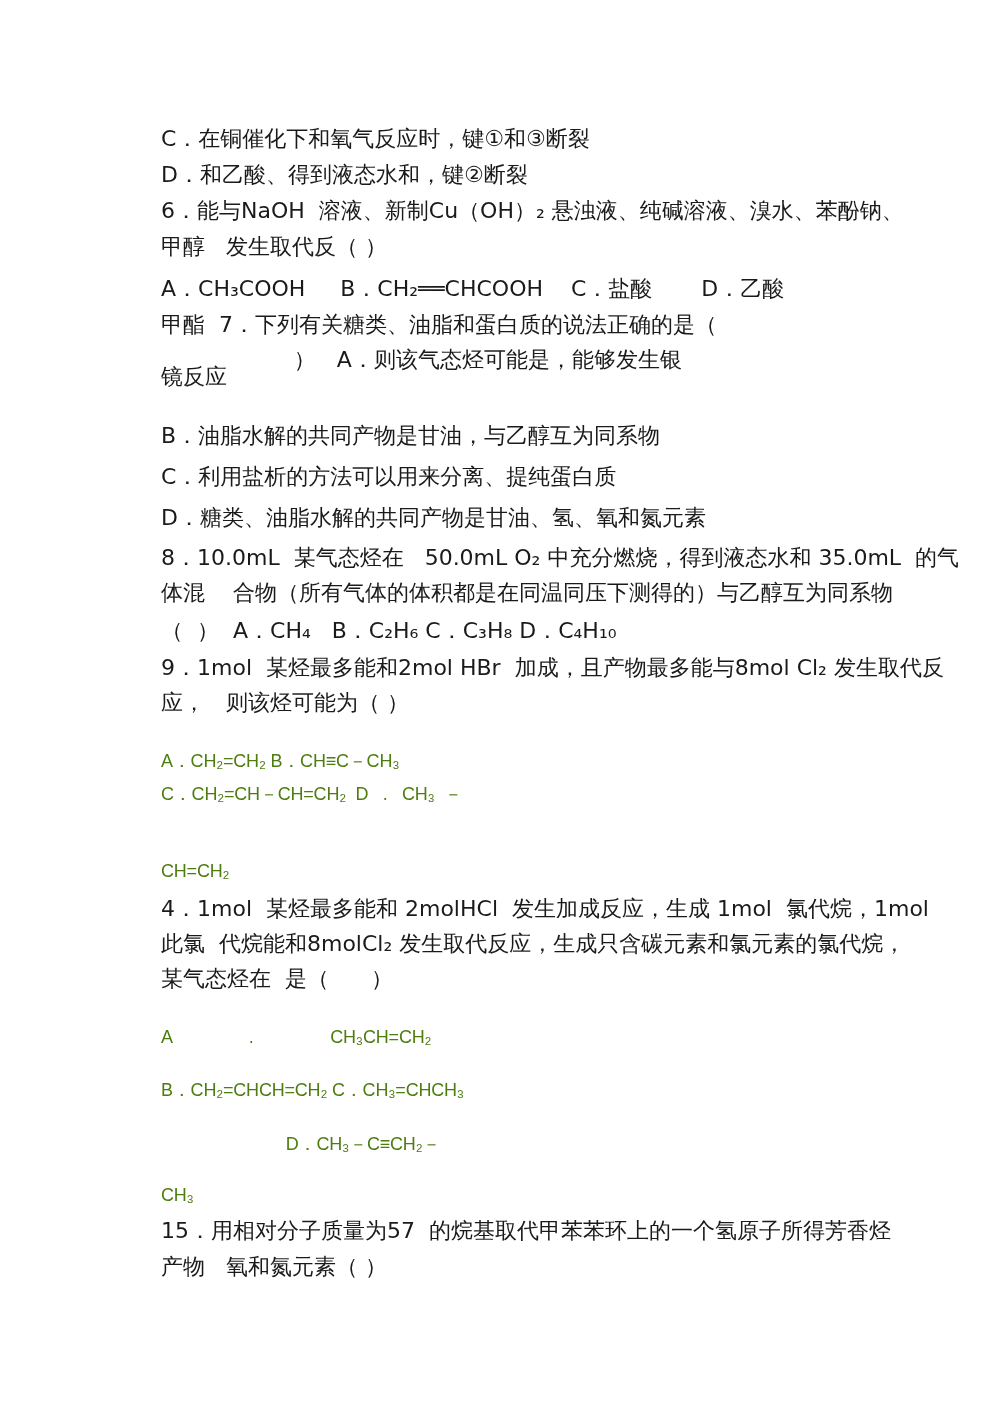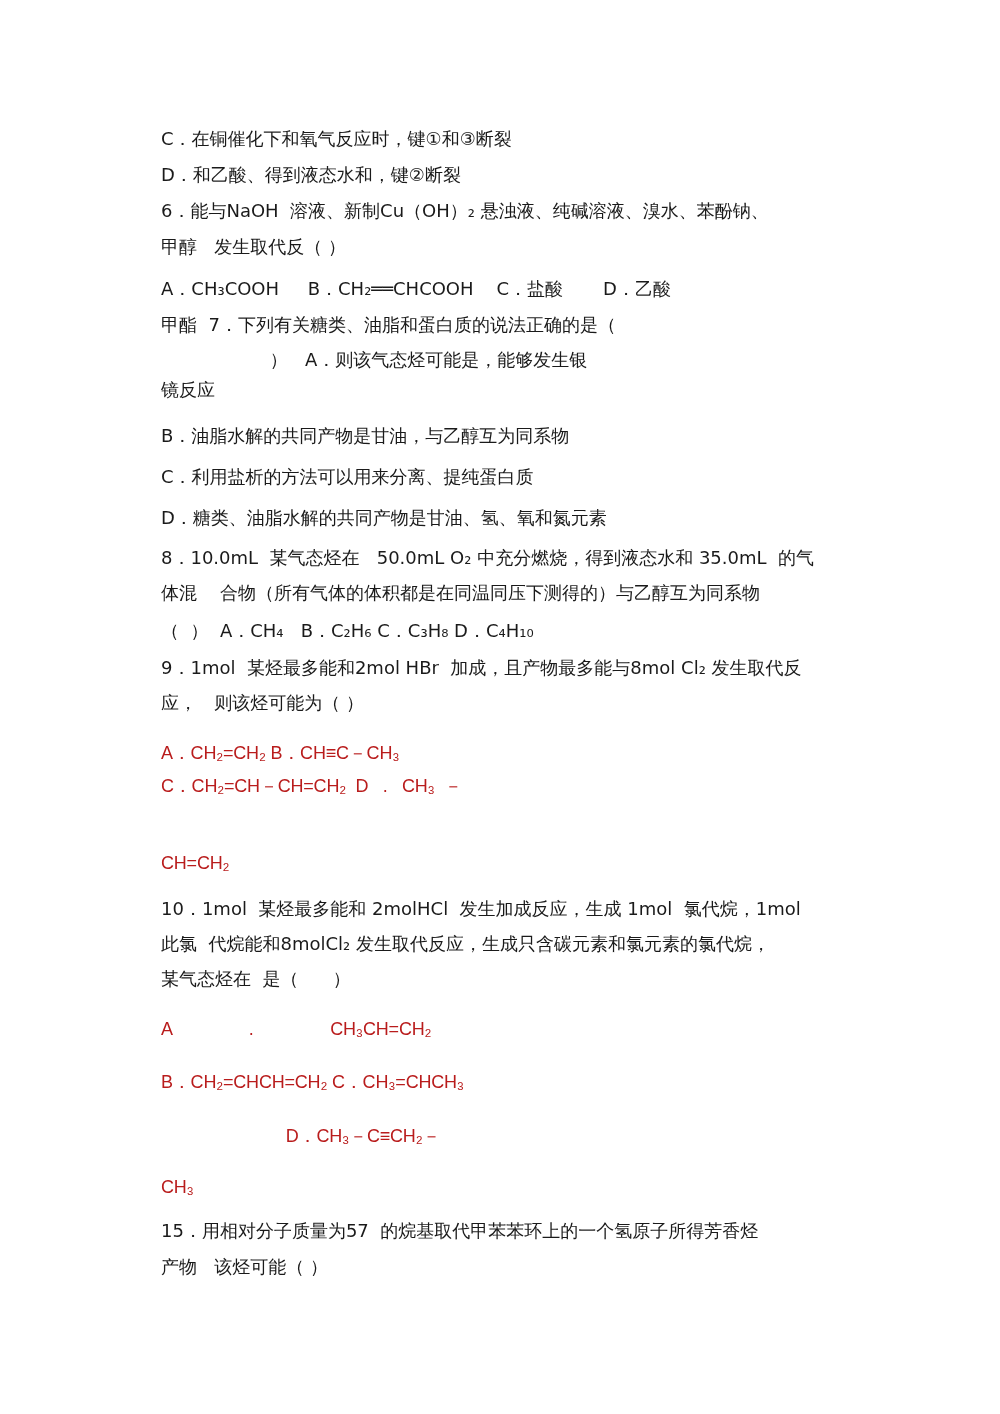--- a/index.html
+++ b/index.html
@@ -1,51 +1,51 @@
 <!DOCTYPE html>
 <html><head>
 <meta charset="utf-8">
 <style>
   html, body { margin: 0; padding: 0; background: #ffffff; }
   body { width: 1000px; height: 1414px; position: relative; overflow: hidden;
          font-family: "DejaVu Sans", "Liberation Sans", sans-serif; color: #1a1a1a; }
-  .line { position: absolute; left: 161px; font-size: 18px; line-height: 24px; white-space: pre; }
-  .formula { font-family: "Liberation Sans", sans-serif; font-size: 18px; color: #b91c1c; letter-spacing: -0.2px; }
+  .line { position: absolute; left: 161px; font-size: 22px; line-height: 24px; white-space: pre; }
+  .formula { font-family: "Liberation Sans", sans-serif; font-size: 18px; color: #4d7c0f; letter-spacing: -0.2px; margin-top: 8px; }
 </style>
 </head>
 <body>
 
 <div>
   <div id="text-container"></div>
 </div>
 
 <div class="line" style="top:127px">C．在铜催化下和氧气反应时，键①和③断裂</div>
 <div class="line" style="top:163px">D．和乙酸、得到液态水和，键②断裂</div>
 <div class="line" style="top:199px">6．能与NaOH  溶液、新制Cu（OH）₂ 悬浊液、纯碱溶液、溴水、苯酚钠、</div>
 <div class="line" style="top:235px">甲醇   发生取代反（ ）</div>
 <div class="line" style="top:277px">A．CH₃COOH     B．CH₂══CHCOOH    C．盐酸       D．乙酸</div>
 <div class="line" style="top:313px">甲酯  7．下列有关糖类、油脂和蛋白质的说法正确的是（</div>
 <div class="line" style="top:348px">                   ）   A．则该气态烃可能是，能够发生银</div>
-<div class="line" style="top:378px">镜反应</div>
+<div class="line" style="top:365px">镜反应</div>
 <div class="line" style="top:424px">B．油脂水解的共同产物是甘油，与乙醇互为同系物</div>
 <div class="line" style="top:465px">C．利用盐析的方法可以用来分离、提纯蛋白质</div>
 <div class="line" style="top:506px">D．糖类、油脂水解的共同产物是甘油、氢、氧和氮元素</div>
 <div class="line" style="top:546px">8．10.0mL  某气态烃在   50.0mL O₂ 中充分燃烧，得到液态水和 35.0mL  的气</div>
 <div class="line" style="top:581px">体混    合物（所有气体的体积都是在同温同压下测得的）与乙醇互为同系物</div>
 <div class="line" style="top:619px">（  ）  A．CH₄   B．C₂H₆ C．C₃H₈ D．C₄H₁₀</div>
 <div class="line" style="top:656px">9．1mol  某烃最多能和2mol HBr  加成，且产物最多能与8mol Cl₂ 发生取代反</div>
 <div class="line" style="top:691px">应，   则该烃可能为（ ）</div>
 
 <div class="line formula" style="top:741px">A．CH₂=CH₂ B．CH≡C－CH₃</div>
 <div class="line formula" style="top:774px">C．CH₂=CH－CH=CH₂  D   .   CH₃  －</div>
 <div class="line formula" style="top:851px">CH=CH₂</div>
 
-<div class="line" style="top:897px">10．1mol  某烃最多能和 2molHCl  发生加成反应，生成 1mol  氯代烷，1mol</div>
+<div class="line" style="top:897px">4．1mol  某烃最多能和 2molHCl  发生加成反应，生成 1mol  氯代烷，1mol</div>
 <div class="line" style="top:932px">此氯  代烷能和8molCl₂ 发生取代反应，生成只含碳元素和氯元素的氯代烷，</div>
 <div class="line" style="top:967px">某气态烃在  是（      ）</div>
 
 <div class="line formula" style="top:1017px">A                .                CH₃CH=CH₂</div>
 <div class="line formula" style="top:1070px">B．CH₂=CHCH=CH₂ C．CH₃=CHCH₃</div>
 <div class="line formula" style="top:1124px">                          D．CH₃－C≡CH₂－</div>
 <div class="line formula" style="top:1175px">CH₃</div>
 
 <div class="line" style="top:1219px">15．用相对分子质量为57  的烷基取代甲苯苯环上的一个氢原子所得芳香烃</div>
-<div class="line" style="top:1255px">产物   该烃可能（ ）</div>
+<div class="line" style="top:1255px">产物   氧和氮元素（ ）</div>
 
 </body></html>

